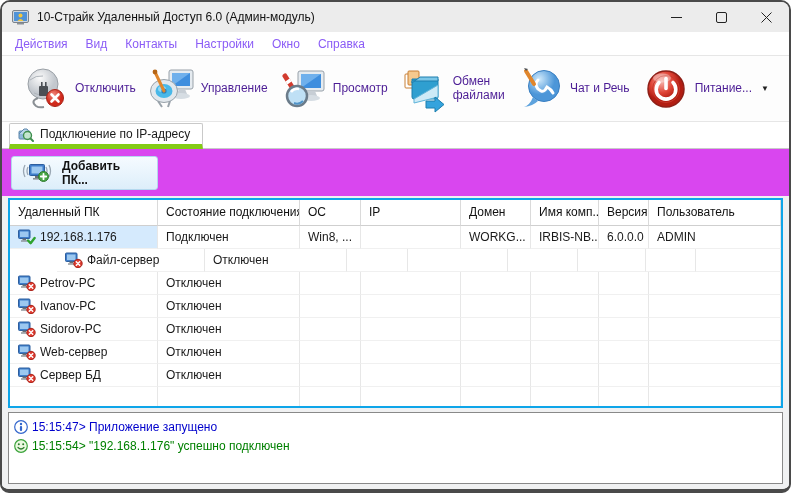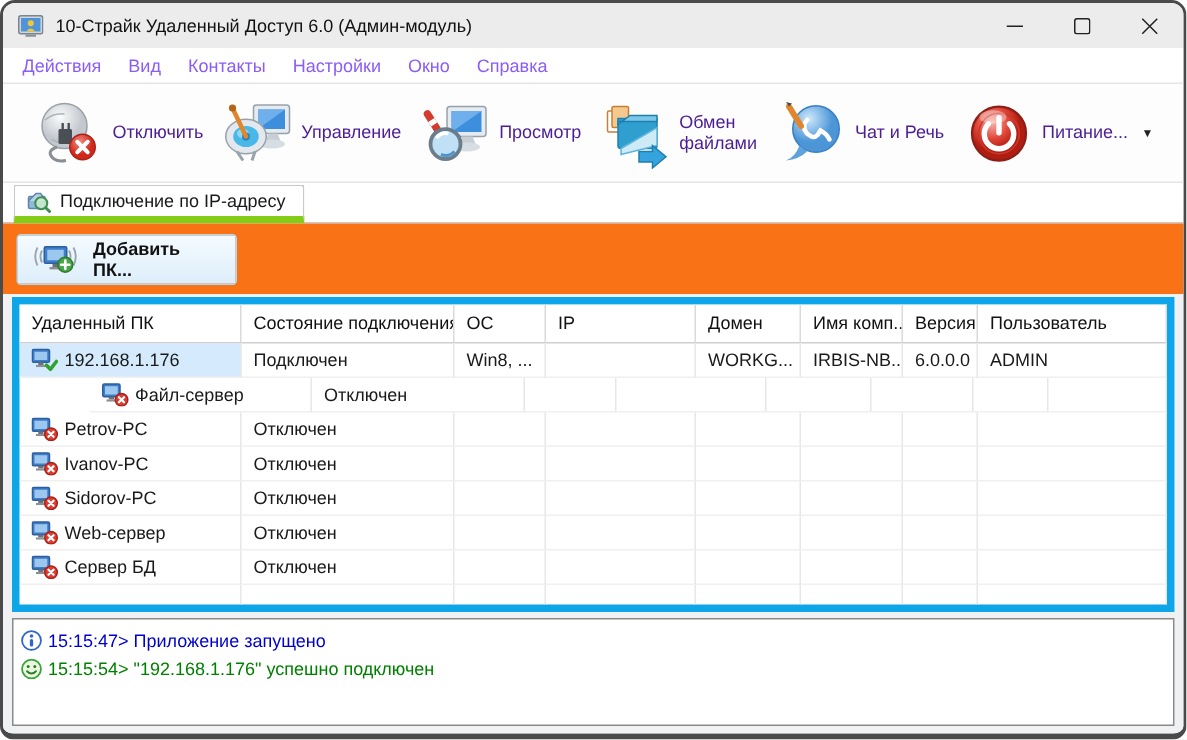--- a/index.html
+++ b/index.html
@@ -40,30 +40,30 @@
 
   
   .tabstrip { height:27px; background:#ffffff; display:flex; align-items:flex-end; padding-left:7px; border-bottom:1px solid #c9c9c9; flex:0 0 auto; }
   .tab { display:flex; align-items:center; gap:6px; height:26px; padding:0 12px 0 8px;
          background:#ffffff; border:1px solid #c9c9c9; border-bottom:none; border-radius:2px 2px 0 0;
          margin-bottom:-1px; position:relative; z-index:2; }
   .tab.active { border-bottom:5px solid #84cc16; }
   .tab-icon { width:16px; height:16px; display:inline-flex; }
 
   
-  .panel { height:47px; background:#f97316; display:flex; align-items:center; padding-left:9px; flex:0 0 auto; }
+  .panel { height:47px; background:#d946ef; display:flex; align-items:center; padding-left:9px; flex:0 0 auto; }
   .add-pc-btn { display:flex; align-items:center; gap:10px; width:147px; height:34px; padding:0 10px;
                 background:linear-gradient(#f5fbff,#ddeefa); border:1px solid #b4d8ee; border-radius:3px; }
   .add-pc-btn .btn-label { font-weight:bold; color:#111; }
   .add-pc-icon { width:30px; height:23px; display:inline-flex; }
 
   
   .content { flex:1; display:flex; flex-direction:column; background:#f0f1f2; padding:2px 6px 5px 6px; }
 
-  .table-wrap { flex:1; border:5px solid #0ea5e9; background:#fff; display:flex; flex-direction:column; overflow:hidden; }
+  .table-wrap { flex:1; border:2px solid #0ea5e9; background:#fff; display:flex; flex-direction:column; overflow:hidden; }
   .t-header { display:flex; height:26px; flex:0 0 auto; background:#fff; }
   .t-hcell { padding:0 4px 0 8px; line-height:25px; border-right:1px solid #dadada; border-bottom:1px solid #cfcfcf; white-space:nowrap; overflow:hidden; color:#111; }
   .t-row { display:flex; height:23px; flex:0 0 auto; }
   .t-cell { padding:0 4px 0 8px; line-height:22px; border-right:1px solid #e7e7e7; border-bottom:1px solid #f0f0f0; white-space:nowrap; overflow:hidden; display:flex; align-items:center; gap:4px; }
   .t-cell.selected { background:#d5eafd; }
   .t-cell .pc-icon { width:18px; height:16px; flex:0 0 auto; display:inline-flex; }
   .t-filler { display:flex; flex:1; }
   .t-fcell { border-right:1px solid #e7e7e7; }
 
   .gap { height:4px; flex:0 0 auto; }

